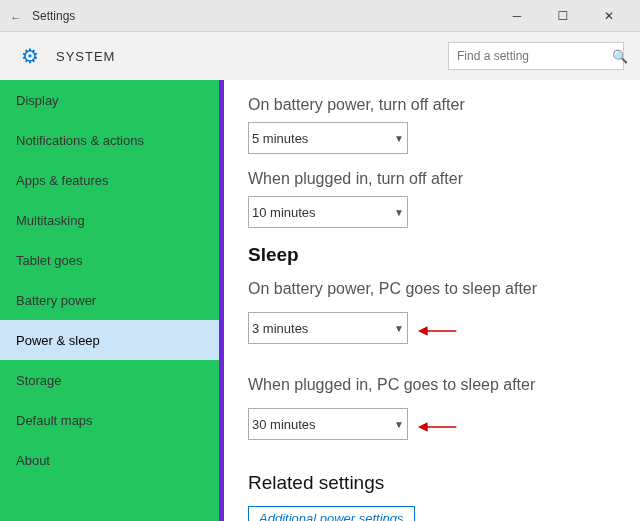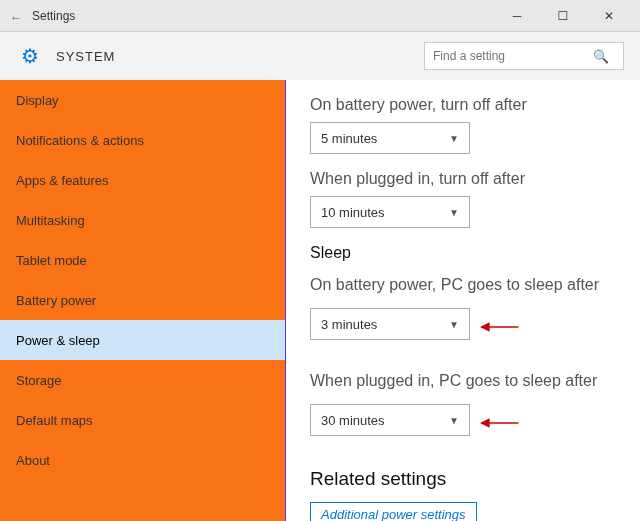--- a/index.html
+++ b/index.html
@@ -90,21 +90,21 @@
       color: #333;
       text-transform: uppercase;
     }
     .header-search {
       margin-left: auto;
       display: flex;
       align-items: center;
       background: white;
       border: 1px solid #ccc;
       height: 28px;
-      width: 200px;
+      width: 176px;
       padding: 8px 8px;
     }
     .header-search input {
       border: none;
       outline: none;
       font-size: 12px;
       color: #666;
       width: 160px;
       background: transparent;
     }
@@ -115,25 +115,25 @@
 
     
     .app-body {
       display: flex;
       flex: 1;
       overflow: hidden;
     }
 
     
     .sidebar {
-      width: 286px;
-      background: #f97316;
+      width: 224px;
+      background: #22c55e;
       overflow-y: auto;
       flex-shrink: 0;
-      border-right: 1px solid #6d28d9;
+      border-right: 5px solid #6d28d9;
     }
     .sidebar-item {
       height: 40px;
       display: flex;
       align-items: center;
       padding: 0 16px;
       font-size: 13px;
       color: #333;
       cursor: pointer;
     }
@@ -168,34 +168,34 @@
       margin-bottom: 6px;
     }
     .dropdown {
       display: flex;
       align-items: center;
       justify-content: space-between;
       border: 1px solid #acacac;
       background: white;
       height: 32px;
       width: 160px;
-      padding: 0 10px;
+      padding: 0 3px;
       font-size: 13px;
       color: #333;
       cursor: pointer;
       margin-bottom: 16px;
       margin-top: 8px;
     }
     .dropdown-chevron {
       font-size: 10px;
       color: #555;
     }
     .section-title {
-      font-size: 16px;
-      font-weight: 400;
+      font-size: 19px;
+      font-weight: 700;
       color: #111;
       margin: 8px 0 14px 0;
     }
     .related-title {
       font-size: 19px;
       font-weight: 300;
       color: #111;
       margin: 16px 0 12px 0;
     }
     .arrow-indicator {
@@ -257,21 +257,21 @@
       <div class="sidebar-item">
         <span>Notifications &amp; actions</span>
       </div>
       <div class="sidebar-item">
         <span>Apps &amp; features</span>
       </div>
       <div class="sidebar-item">
         <span>Multitasking</span>
       </div>
       <div class="sidebar-item">
-        <span>Tablet mode</span>
+        <span>Tablet goes</span>
       </div>
       <div class="sidebar-item">
         <span>Battery power</span>
       </div>
       <div class="sidebar-item active">
         <span>Power &amp; sleep</span>
       </div>
       <div class="sidebar-item">
         <span>Storage</span>
       </div>

